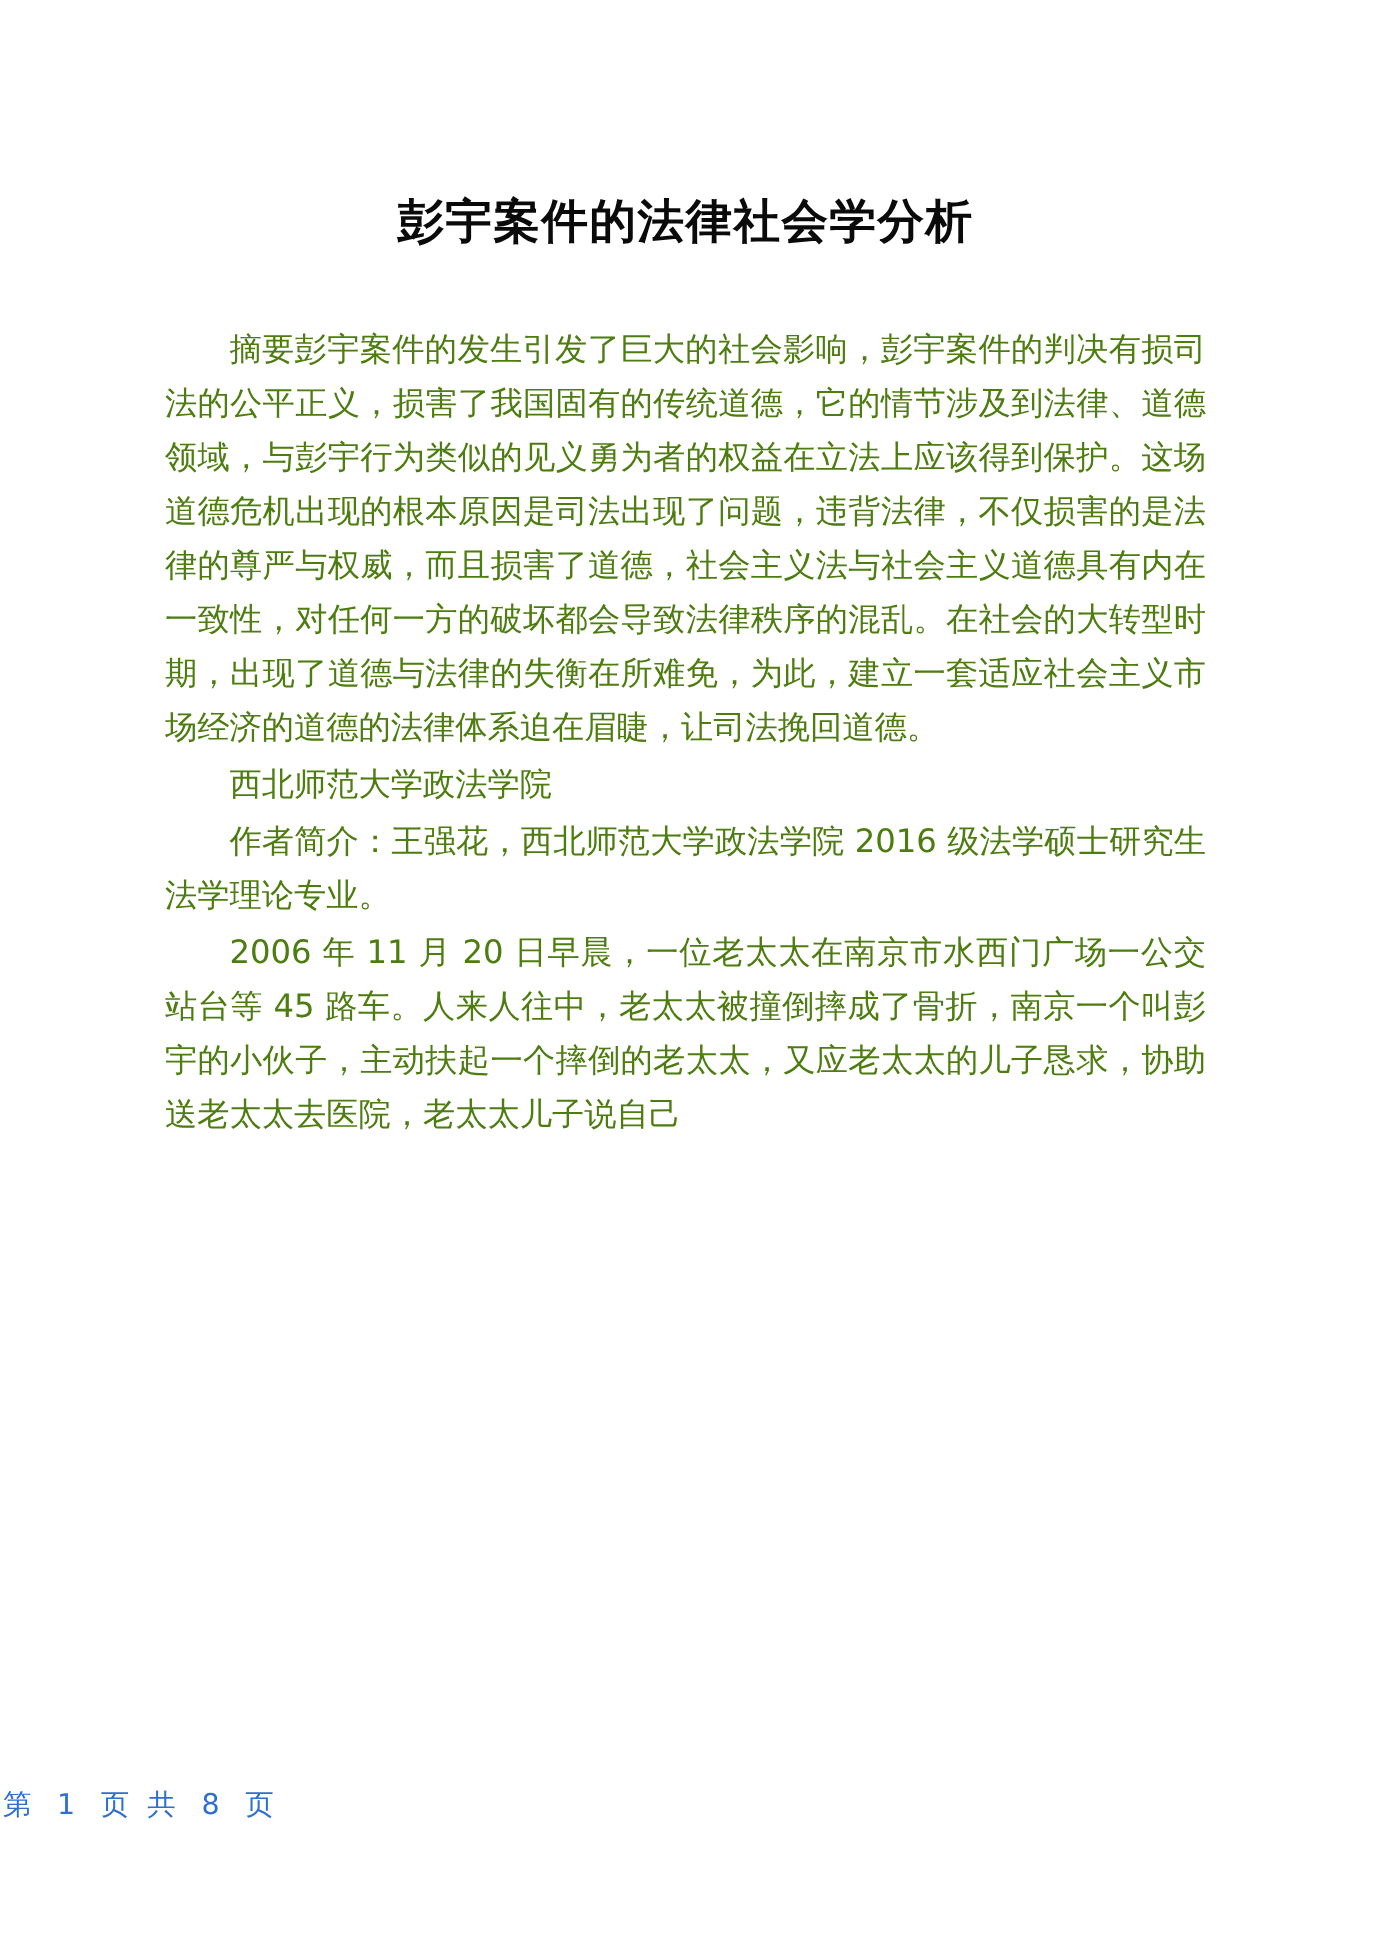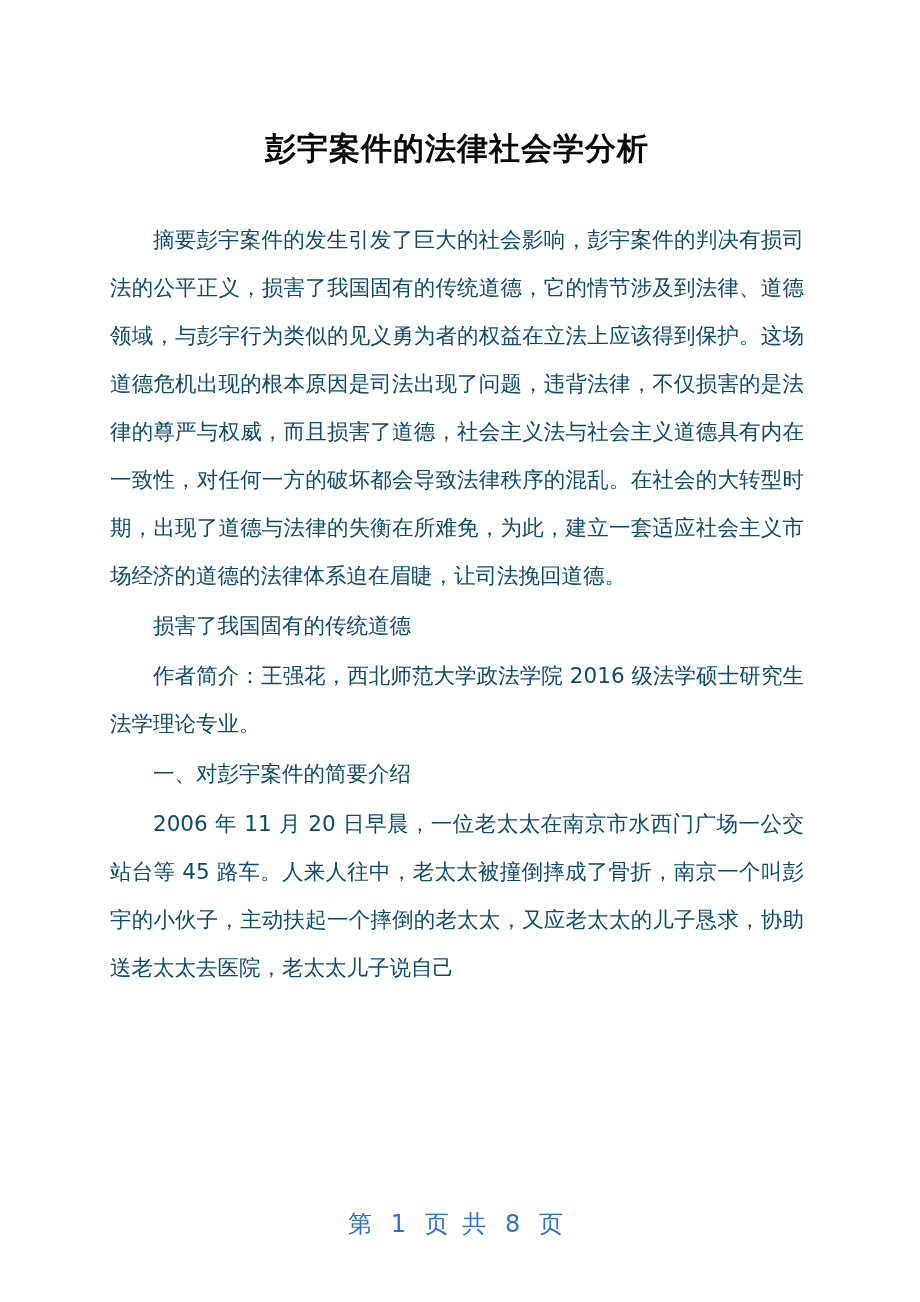--- a/index.html
+++ b/index.html
@@ -33,37 +33,36 @@
     letter-spacing: 1px;
     line-height: 1.3;
     color: #0a0a0a;
   }
   .body-block {
     margin-top: 48px;
   }
   p.para {
     margin: 0 0 2px 0;
     font-size: 21.5px;
-    line-height: 48px;
+    line-height: 36px;
     text-align: justify;
     text-justify: inter-ideograph;
     text-indent: 2em;
-    color: #0c4a6e;
+    color: #4d7c0f;
     font-family: "DejaVu Sans", "Liberation Sans", sans-serif;
   }
   p.para.tight {
     margin-bottom: 0;
   }
   .footer {
     position: absolute;
     left: 0;
     right: 0;
-    bottom: 62px;
-    text-align: center;
-    font-size: 24px;
+    bottom: 86px;
+    font-size: 19px;
     color: #2f6fd0;
     letter-spacing: 3px;
   }
   .footer .fnum {
     color: #2f6fd0;
     font-weight: normal;
     padding: 0 3px;
   }
   .footer .fword {
     padding: 0 2px;
@@ -71,23 +70,22 @@
 </style>
 </head>
 <body>
 
 <div class="page">
 
   <h1 class="doc-title">彭宇案件的法律社会学分析</h1>
 
   <div class="body-block">
     <p class="para">摘要彭宇案件的发生引发了巨大的社会影响，彭宇案件的判决有损司法的公平正义，损害了我国固有的传统道德，它的情节涉及到法律、道德领域，与彭宇行为类似的见义勇为者的权益在立法上应该得到保护。这场道德危机出现的根本原因是司法出现了问题，违背法律，不仅损害的是法律的尊严与权威，而且损害了道德，社会主义法与社会主义道德具有内在一致性，对任何一方的破坏都会导致法律秩序的混乱。在社会的大转型时期，出现了道德与法律的失衡在所难免，为此，建立一套适应社会主义市场经济的道德的法律体系迫在眉睫，让司法挽回道德。</p>
-    <p class="para">损害了我国固有的传统道德</p>
+    <p class="para">西北师范大学政法学院</p>
     <p class="para">作者简介：王强花，西北师范大学政法学院 2016 级法学硕士研究生法学理论专业。</p>
-    <p class="para">一、对彭宇案件的简要介绍</p>
     <p class="para tight">2006 年 11 月 20 日早晨，一位老太太在南京市水西门广场一公交站台等 45 路车。人来人往中，老太太被撞倒摔成了骨折，南京一个叫彭宇的小伙子，主动扶起一个摔倒的老太太，又应老太太的儿子恳求，协助送老太太去医院，老太太儿子说自己</p>
   </div>
 
   <div class="footer">
     <span class="fword">第</span>
     <span class="fnum">1</span>
     <span class="fword">页 共</span>
     <span class="fnum">8</span>
     <span class="fword">页</span>
   </div>

